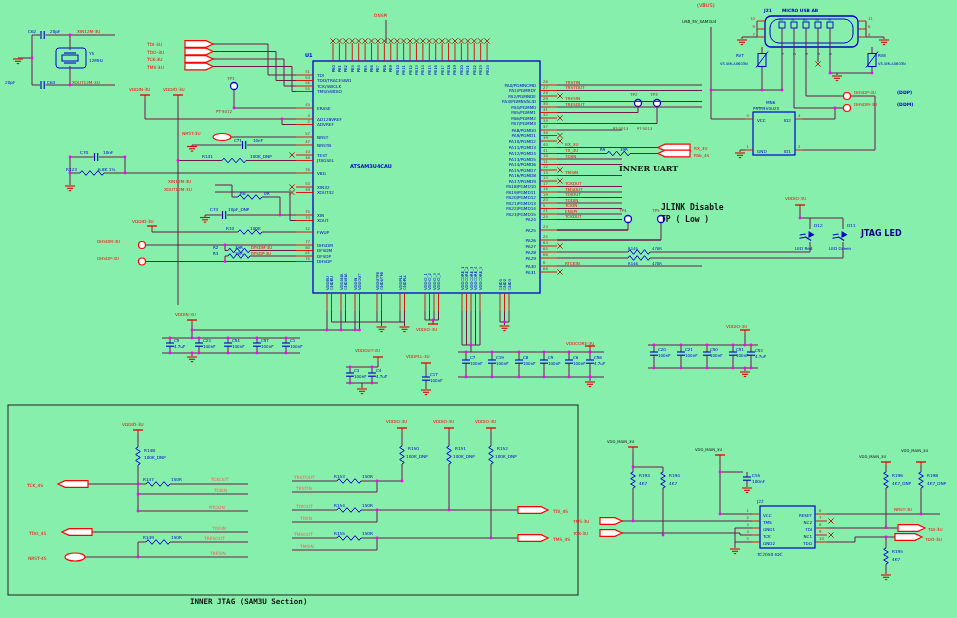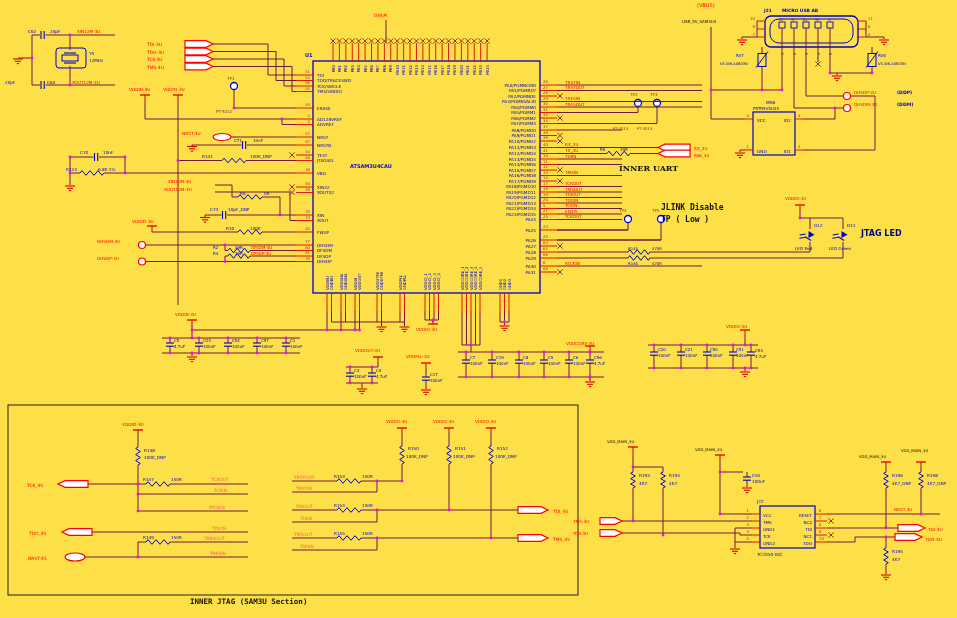--- a/index.html
+++ b/index.html
@@ -1,16 +1,16 @@
 <!DOCTYPE html>
 <html><head>
 <meta charset="utf-8">
 <style>
   html,body{margin:0;padding:0;background:#fff}
-  .wrap{position:relative;width:957px;height:618px;background:#fde047;overflow:hidden}
+  .wrap{position:relative;width:957px;height:618px;background:#86efac;overflow:hidden}
   svg{position:absolute;left:0;top:0}
   text{font-family:"DejaVu Sans","Liberation Sans",sans-serif}
 </style>
 </head>
 <body>
 
 <div class="wrap">
   <svg id="sch" width="957" height="618" viewBox="0 0 957 618">
     <title>ATSAM3U4CAU</title>
   <rect x="313" y="61" width="227" height="232" rx="0" fill="none" stroke="#0000cd" stroke-width="1.3"></rect>

